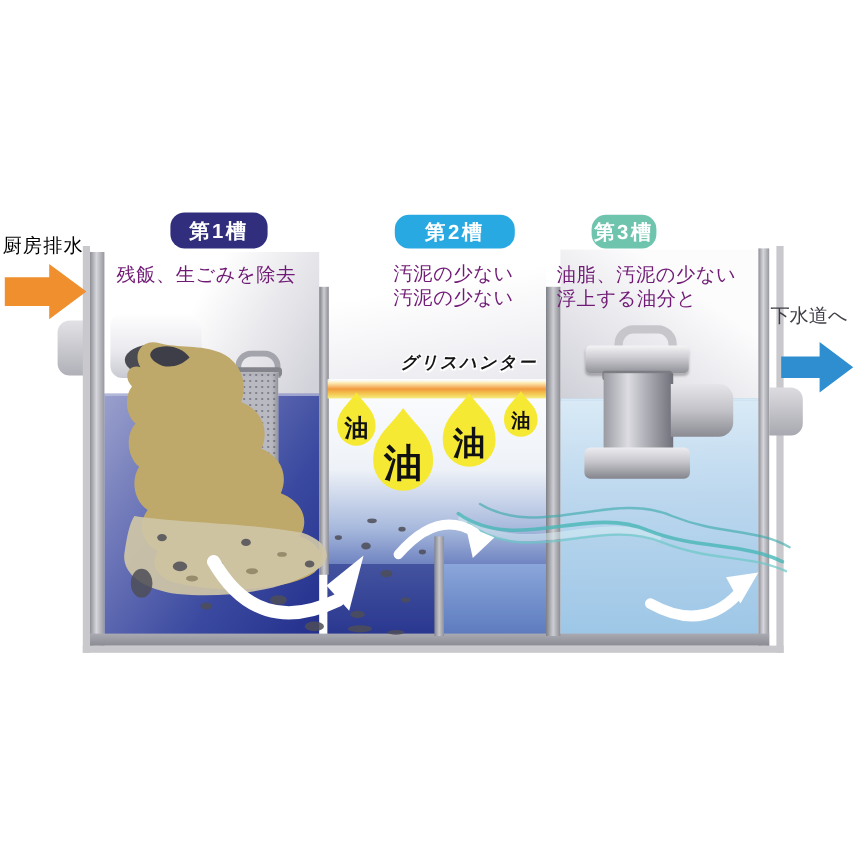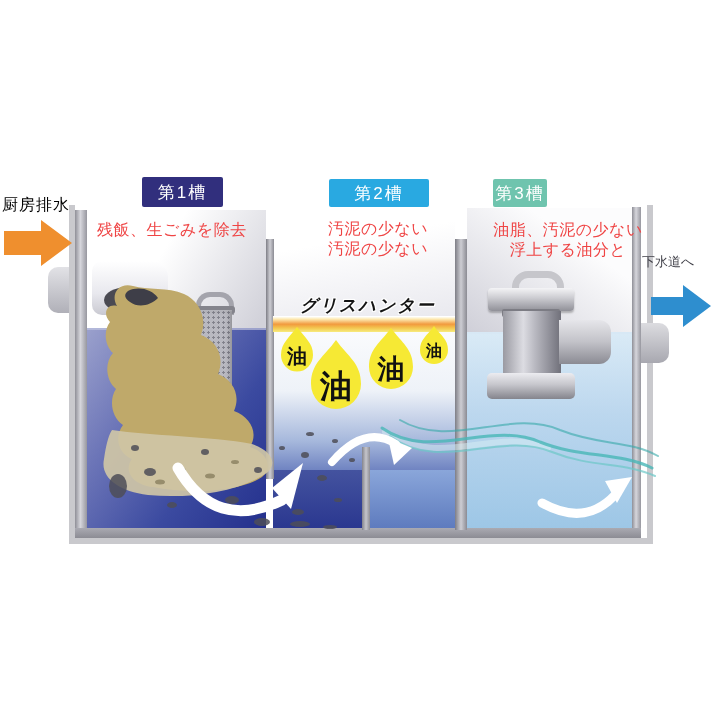--- a/index.html
+++ b/index.html
@@ -47,49 +47,49 @@
   .basket-handle{left:196px;top:292px;width:28px;height:18px;border:5px solid #a4a4ac;border-bottom:none;
                  border-radius:14px 14px 0 0;}
   .basket-rim{left:183px;top:306px;width:52px;height:8px;background:#84848c;border-radius:3px;}
   .basket-body{left:186px;top:310px;width:46px;height:76px;background-color:#b9b9c1;
                background-image:radial-gradient(#82828c 1px,transparent 1.3px);background-size:5px 5px;
                box-shadow:inset 2px 0 3px rgba(255,255,255,.5), inset -2px 0 4px rgba(0,0,0,.25);}
 
   
   .grease-bar{left:273px;top:316px;width:182px;height:15px;border-top:1px solid #fff;
               background:linear-gradient(180deg,#fffdf0 0%,#fde8b0 15%,#f19a3e 48%,#f3c44e 72%,#f7ec7e 100%);}
-  .grease-title{left:288px;top:294px;width:160px;text-align:center;font-size:17px;font-weight:bold;
+  .grease-title{left:288px;top:294px;width:160px;text-align:right;font-size:14px;font-weight:bold;
                 font-style:italic;letter-spacing:2px;color:#141414;
                 text-shadow:-1px -1px 0 #fff,1px -1px 0 #fff,-1px 1px 0 #fff,1px 1px 0 #fff,0 0 3px #fff;}
 
   
   .valve-ring{left:512px;top:271px;width:38px;height:28px;border:7px solid #c6c6cb;border-radius:16px;}
   .valve-top-flange{left:488px;top:288px;width:86px;height:23px;border-radius:4px;
                     background:linear-gradient(180deg,#f4f4f6 0%,#cfcfd4 40%,#909098 100%);
                     box-shadow:0 2px 2px rgba(0,0,0,.25);}
   .valve-neck{left:502px;top:309px;width:58px;height:8px;background:#7c7c84;border-radius:2px;}
   .valve-body{left:503px;top:311px;width:58px;height:68px;
               background:linear-gradient(90deg,#9a9aa2 0%,#dcdce2 35%,#b9b9c1 55%,#70707a 100%);}
   .valve-side-pipe{left:559px;top:320px;width:52px;height:44px;border-radius:0 12px 12px 0;
                    background:linear-gradient(180deg,#e6e6ea 0%,#c2c2c8 50%,#8b8b93 100%);}
   .valve-bottom-flange{left:487px;top:373px;width:88px;height:26px;border-radius:5px;
                        background:linear-gradient(180deg,#ececf0 0%,#c6c6cc 45%,#84848c 100%);}
 
   
-  .badge{color:#ffffff;font-weight:normal;font-size:17px;letter-spacing:2px;text-align:center;
-         border-radius:2px;display:flex;align-items:center;justify-content:center;}
+  .badge{color:#ffffff;font-weight:bold;font-size:17px;letter-spacing:2px;text-align:center;
+         border-radius:12px;display:flex;align-items:center;justify-content:center;}
   .badge1{left:142px;top:177px;width:81px;height:30px;background:#312f7d;}
   .badge2{left:329px;top:179px;width:100px;height:28px;background:#29a9e1;}
   .badge3{left:493px;top:179px;width:54px;height:28px;background:#6fc4ae;}
-  .caption{color:#ef4444;font-size:16px;font-weight:500;letter-spacing:.5px;line-height:20px;}
+  .caption{color:#701a75;font-size:16px;font-weight:500;letter-spacing:.5px;line-height:20px;}
   .cap1{left:97px;top:220px;width:190px;}
   .cap2{left:300px;top:219px;width:156px;text-align:center;}
-  .cap3{left:476px;top:220px;width:184px;text-align:center;}
+  .cap3{left:464px;top:220px;width:184px;text-align:left;}
   .kitchen-label{left:2px;top:195px;font-size:16px;color:#000000;font-weight:500;letter-spacing:1px;}
-  .sewer-label{left:642px;top:253px;font-size:13px;color:#3e3e46;font-weight:500;}
+  .sewer-label{left:642px;top:253px;font-size:16px;color:#3e3e46;font-weight:500;}
 
   .overlay{left:0;top:0;width:713px;height:713px;pointer-events:none;}
 </style>
 </head>
 <body>
 
 <div class="canvas">
 
   <div class="abs hs1"></div>
   <div class="abs hs2"></div>

